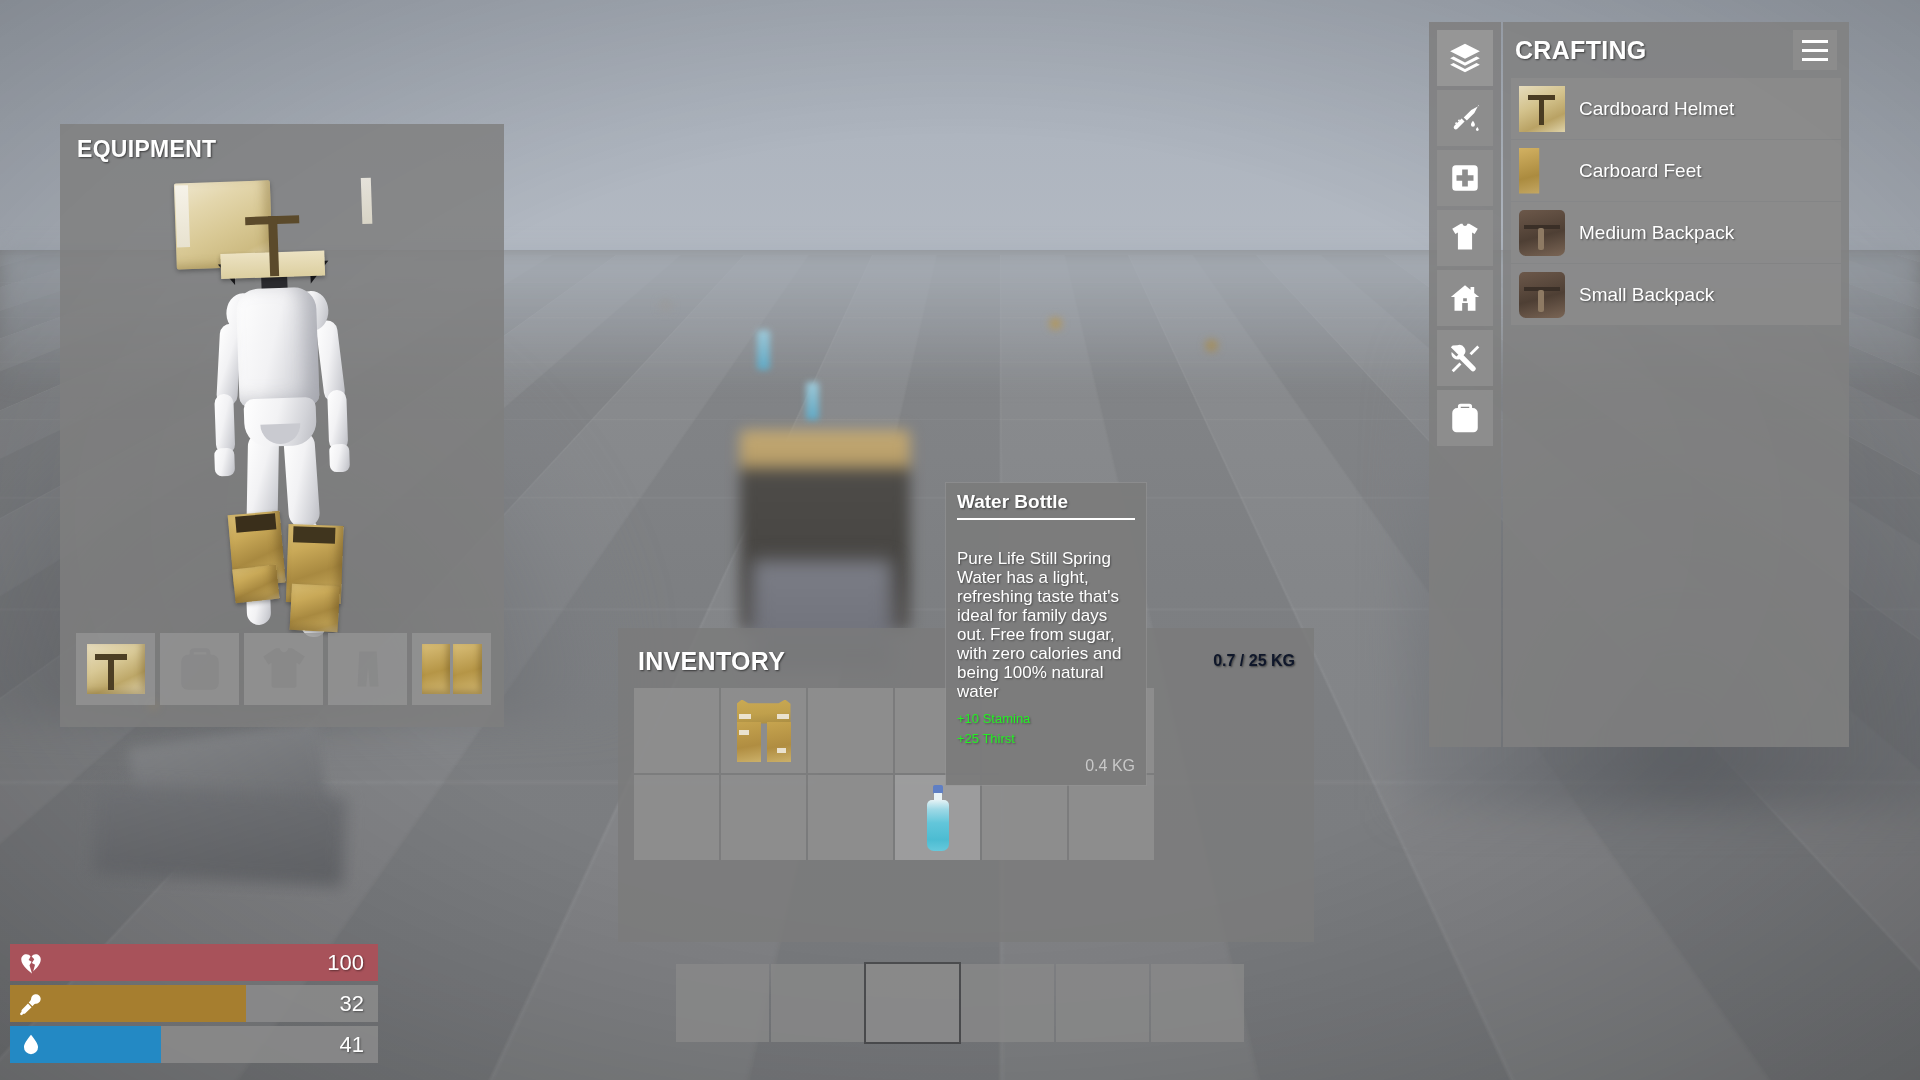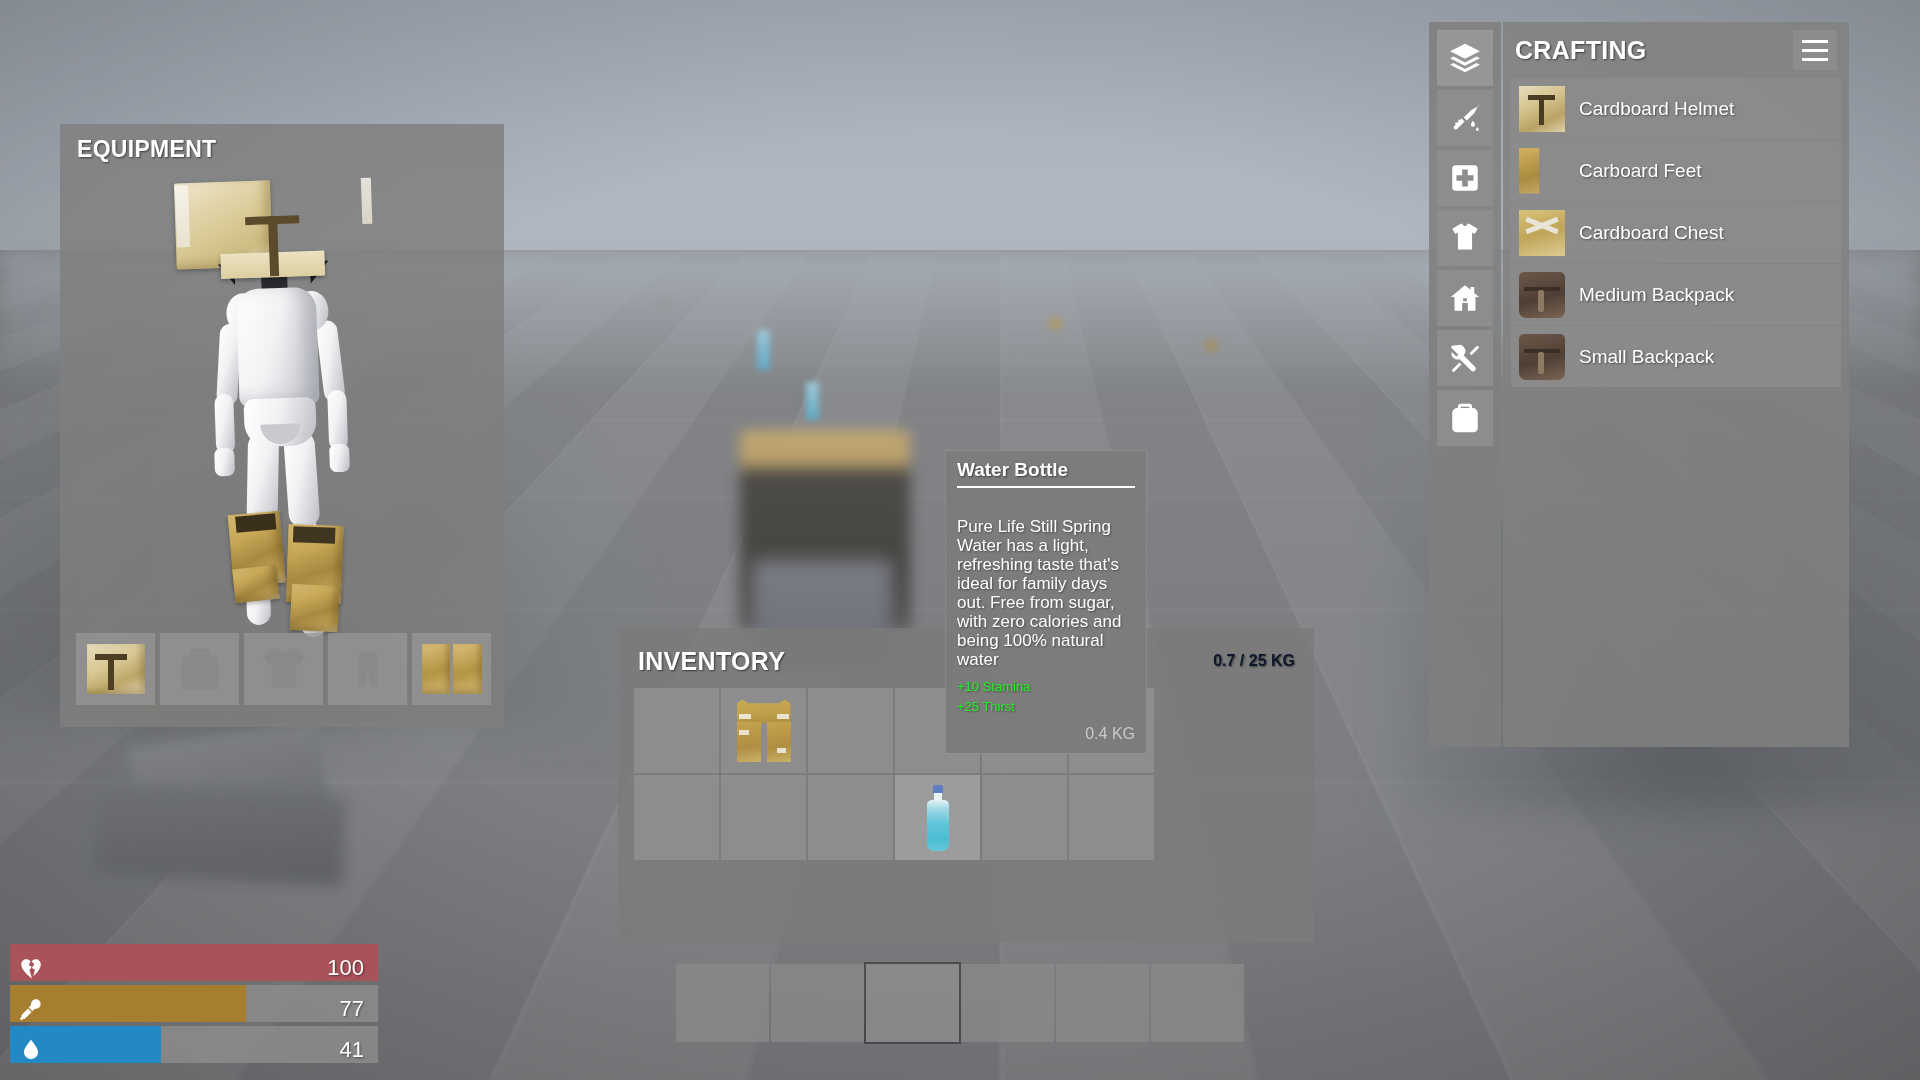--- a/index.html
+++ b/index.html
@@ -213,21 +213,21 @@
 
   
   #hotbar { position:absolute; left:676px; top:964px; display:flex; gap:2px; }
   .hot-slot { width:93px; height:78px; background:rgba(136,136,136,0.80); }
   .hot-slot.selected { background:rgba(140,140,140,0.85); box-shadow:0 0 0 2px rgba(40,40,42,.55); }
 
   
   #status { position:absolute; left:10px; bottom:13px; width:368px; }
   .stat-row {
     position:relative; height:37px; margin-bottom:4px;
-    background:rgba(140,140,140,0.82); display:flex; align-items:flex-end;
+    background:rgba(140,140,140,0.82); display:flex; align-items:center;
   }
   .stat-fill { position:absolute; left:0; top:0; bottom:0; }
   .stat-icon { position:relative; z-index:2; width:42px; display:flex; align-items:center; justify-content:center; }
   .stat-icon svg { width:26px; height:26px; fill:#ffffff; }
   .stat-val {
     position:relative; z-index:2; margin-left:auto; padding-right:14px;
     color:#ffffff; font-size:22px; text-shadow:1px 1px 2px rgba(0,0,0,.45);
   }
 
   
@@ -274,21 +274,21 @@
   .th-chest:after  { content:""; position:absolute; left:6px; top:13px; width:34px; height:5px; background:#e8e4d7; transform:rotate(-22deg); }
   .th-pack {
     background:linear-gradient(165deg,#6c584a,#4e3f34 55%,#7a6555);
     border-radius:5px 5px 7px 7px;
   }
   .th-pack:before { content:""; position:absolute; left:5px; top:15px; width:36px; height:4px; background:#3a2f27; }
   .th-pack:after  { content:""; position:absolute; left:19px; top:18px; width:6px; height:22px; background:#8e7a63; border-radius:2px; }
 
   
   #tooltip {
-    position:absolute; left:946px; top:451px; width:200px;
+    position:absolute; left:946px; top:483px; width:200px;
     background:rgba(123,123,123,0.94);
     box-shadow:0 0 0 1px rgba(150,150,150,.55);
     padding:8px 11px 10px 11px;
   }
   .tt-title { color:#fff; font-size:19px; font-weight:bold; text-shadow:1px 1px 2px rgba(0,0,0,.5); }
   .tt-rule { height:2px; background:#ffffff; margin:5px 0 5px 0; }
   .tt-desc { color:#fff; font-size:17px; line-height:1.12; text-shadow:1px 1px 2px rgba(0,0,0,.4);margin-top:29px; }
   .tt-stat { color:#25ef25; font-size:13px; line-height:1.35; margin-top:2px; text-shadow:1px 1px 2px rgba(0,0,0,.4); }
   .tt-stats { margin-top:9px; }
   .tt-weight { text-align:right; color:#c9c9c9; font-size:16px; margin-top:10px; }
@@ -439,21 +439,21 @@
     <div class="stat-val">100</div>
   </div>
 
   <div class="stat-row">
     <div class="stat-fill" style="width:64%;background:#a67e2f;"></div>
     <div class="stat-icon">
       <svg viewBox="0 0 24 24">
           <path d="M15.8 3.1c2.6-.5 4.8 1.3 5.1 3.7.3 2.6-1.6 4.8-4.1 5-1 .1-1.6.3-2.2.9l-1.3 1.3-3.4-3.4 1.3-1.3c.6-.6.8-1.3.9-2.2.2-2 1.7-3.6 3.7-4zM9.2 11.6l3.3 3.3-5.7 5.7c-.5.5-1.2.6-1.8.3l-1 1a1.2 1.2 0 0 1-1.7-1.7l1-1c-.3-.6-.2-1.3.3-1.8l5.6-5.8z"></path>
         </svg>
     </div>
-    <div class="stat-val">77</div>
+    <div class="stat-val">32</div>
   </div>
 
   <div class="stat-row">
     <div class="stat-fill" style="width:41%;background:#2389c4;"></div>
     <div class="stat-icon">
       <svg viewBox="0 0 24 24">
           <path d="M12 2.5c3.6 4.5 6.5 8.2 6.5 11.4A6.5 6.5 0 0 1 12 20.5a6.5 6.5 0 0 1-6.5-6.6C5.5 10.7 8.4 7 12 2.5z"></path>
         </svg>
     </div>
     <div class="stat-val">41</div>
@@ -513,24 +513,20 @@
     <div class="craft-list">
       <div class="craft-item">
         <div class="craft-thumb th-helmet"></div>
         <div class="craft-label">Cardboard Helmet</div>
       </div>
       <div class="craft-item">
         <div class="craft-thumb th-feet"></div>
         <div class="craft-label">Carboard Feet</div>
       </div>
       <div class="craft-item">
-        <div class="craft-thumb th-chest"></div>
-        <div class="craft-label">Cardboard Chest</div>
-      </div>
-      <div class="craft-item">
         <div class="craft-thumb th-pack"></div>
         <div class="craft-label">Medium Backpack</div>
       </div>
       <div class="craft-item">
         <div class="craft-thumb th-pack"></div>
         <div class="craft-label">Small Backpack</div>
       </div>
     </div>
   </div>
 </div>

